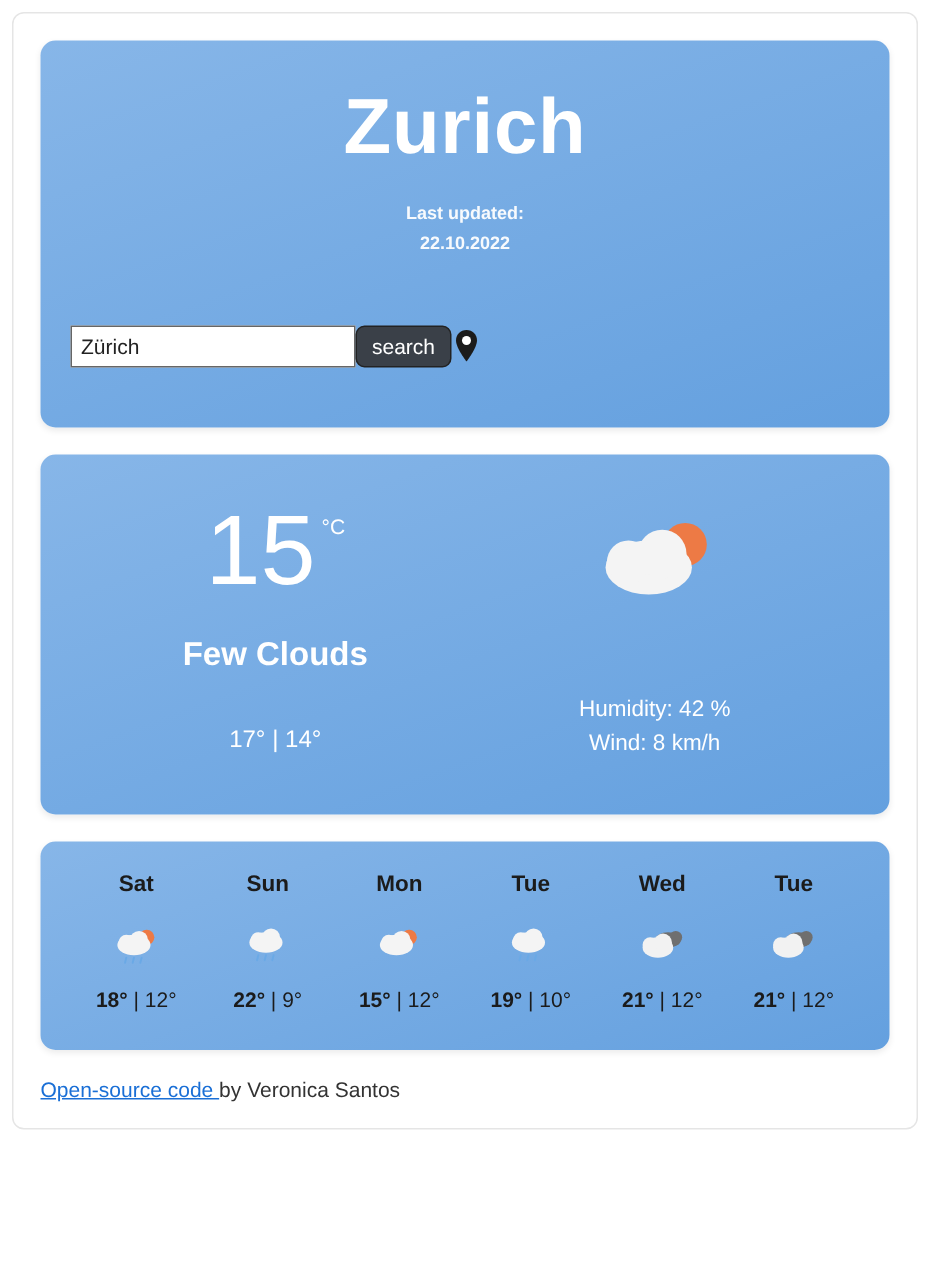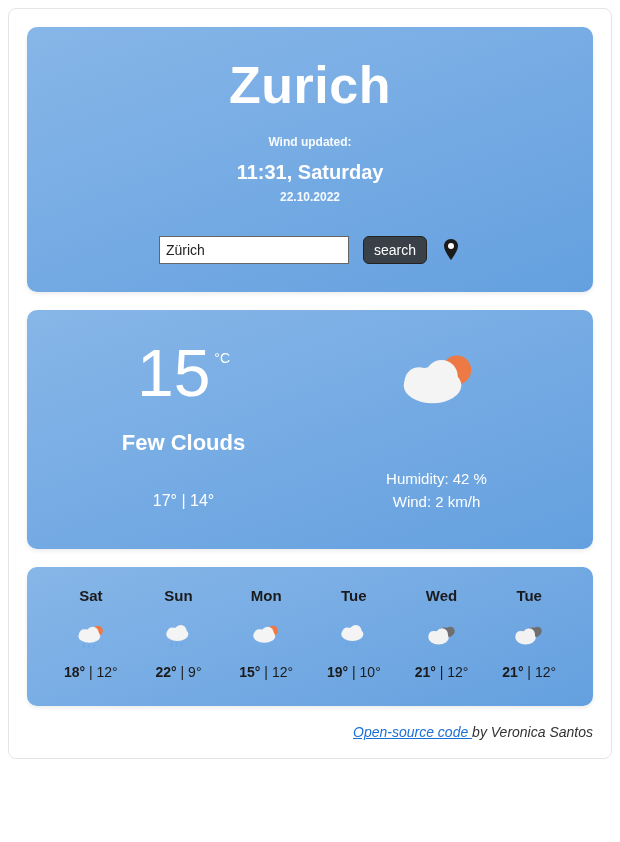--- a/index.html
+++ b/index.html
@@ -19,21 +19,21 @@
   }
   .card {
     border-radius: 10px;
     background: linear-gradient(160deg,#87b6e8 0%,#64a0df 100%);
     box-shadow: 0 2px 4px rgba(0,0,0,0.08);
     margin-bottom: 18px;
   }
   
   .card-header {
     text-align: center;
-    padding: 22px 20px 28px;
+    padding: 22px 20px 40px;
   }
   .city {
     font-size: 52px;
     font-weight: 700;
     margin: 6px 0 20px;
     letter-spacing: .5px;
   }
   .updated-label {
     font-size: 12px;
     font-weight: 700;
@@ -44,25 +44,24 @@
     font-weight: 700;
     margin-top: 12px;
   }
   .updated-date {
     font-size: 12px;
     font-weight: 700;
     margin-top: 6px;
     opacity: .95;
   }
   .search-row {
-    margin-top: 32px;
+    margin-top: 48px;
     display: flex;
-    justify-content: center;
     align-items: center;
-    gap: 14px;
+    gap: 0;
   }
   .search-input {
     width: 190px;
     height: 28px;
     border: 1px solid #666;
     padding: 3px 6px;
     font-size: 14px;
     color: #222;
     background: #fff;
   }
@@ -122,37 +121,35 @@
     color:#1b1b1b;
   }
   .fday .dname { font-weight:700; font-size:15px; }
   .fday .ficon { margin:18px 0 14px; height:28px; display:flex; justify-content:center; align-items:center;}
   .fday .ficon svg { width:34px; height:28px; }
   .fday .ftemps { font-size:14px; }
   .fday .ftemps .hi { font-weight:700; }
   .fday .ftemps .lo { font-weight:400; }
   
   .footer {
-    text-align:right;
+    text-align:left;
     font-size: 14px;
     color:#333;
     margin-top: 2px;
-    font-style: italic;
   }
   .footer a { color:#1a6fd6; }
 </style>
 </head>
 <body>
 
 <div class="app">
 
   <div class="card card-header">
     <div class="city">Zurich</div>
-    <div class="updated-label">Wind updated:</div>
-    <div class="updated-time">11:31, Saturday</div>
+    <div class="updated-label">Last updated:</div>
     <div class="updated-date">22.10.2022</div>
     <div class="search-row">
       <input class="search-input" type="text" value="Zürich" style="">
       <button class="search-btn">search</button>
       <span class="pin-icon">
         <svg width="20" height="24" viewBox="0 0 20 24">
           <path d="M10 1C6 1 3 4 3 8c0 5 7 14 7 14s7-9 7-14c0-4-3-7-7-7z" fill="#1b1b1b"></path>
           <circle cx="10" cy="8" r="3" fill="#fff"></circle>
         </svg>
       </span>
@@ -176,21 +173,21 @@
       <div class="big-icon">
         <svg viewBox="0 0 100 70">
           <circle cx="72" cy="25" r="16" fill="#ed7a45"></circle>
           <ellipse cx="45" cy="42" rx="32" ry="20" fill="#f4f4f4"></ellipse>
           <circle cx="30" cy="38" r="16" fill="#f4f4f4"></circle>
           <circle cx="55" cy="32" r="18" fill="#f4f4f4"></circle>
         </svg>
       </div>
       <div class="metrics">
         <div>Humidity: 42 %</div>
-        <div>Wind: 2 km/h</div>
+        <div>Wind: 8 km/h</div>
       </div>
     </div>
   </div>
 
   <div class="card card-forecast">
 
     <div class="fday">
       <div class="dname">Sat</div>
       <div class="ficon">
         <svg viewBox="0 0 40 32">

